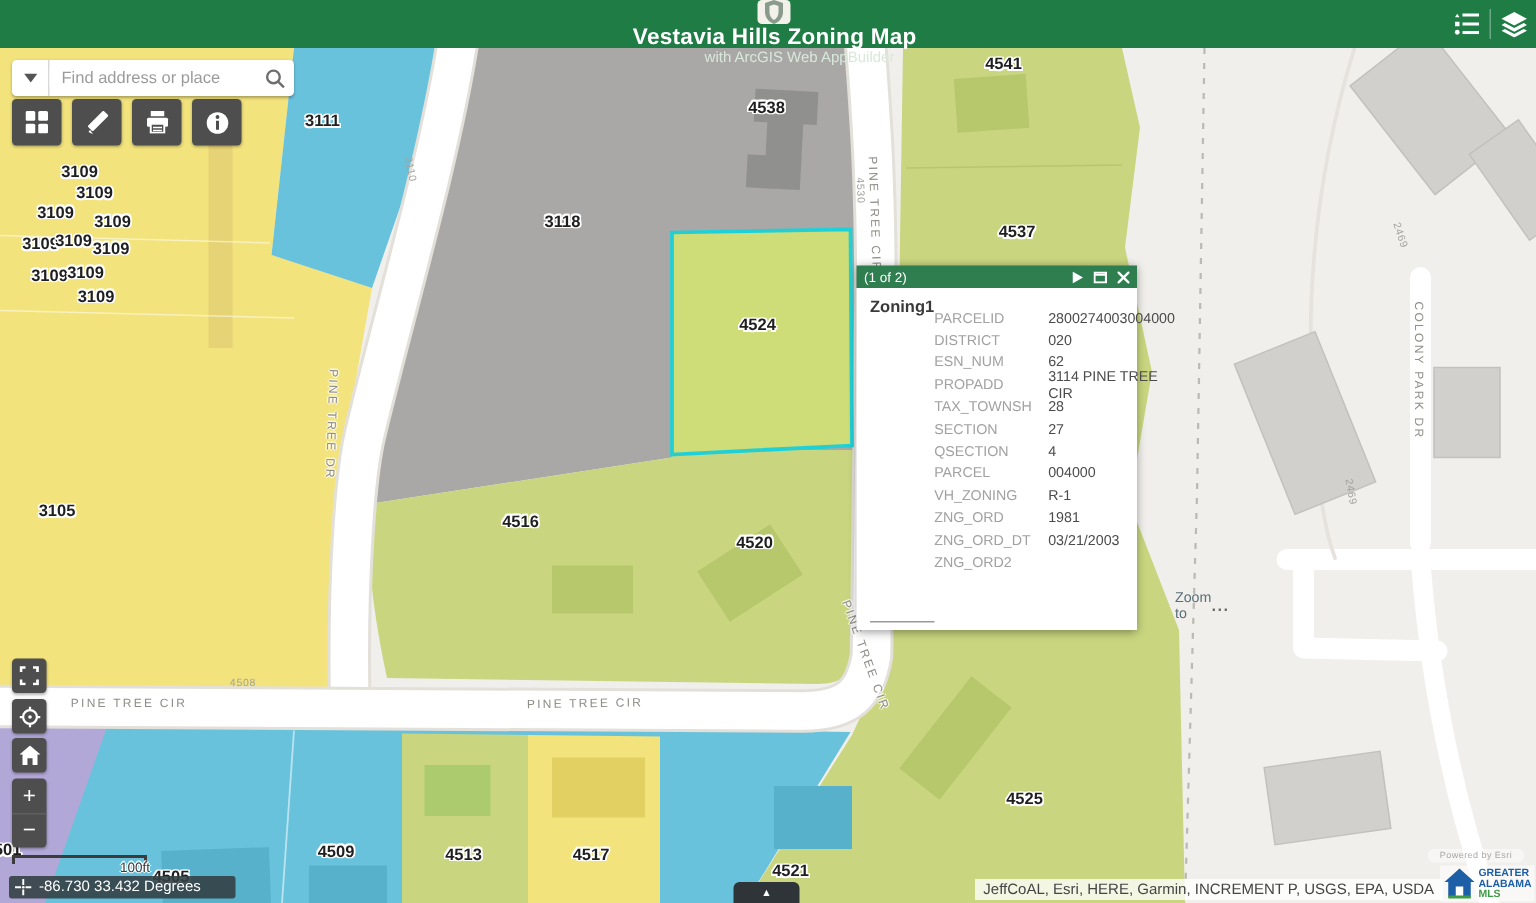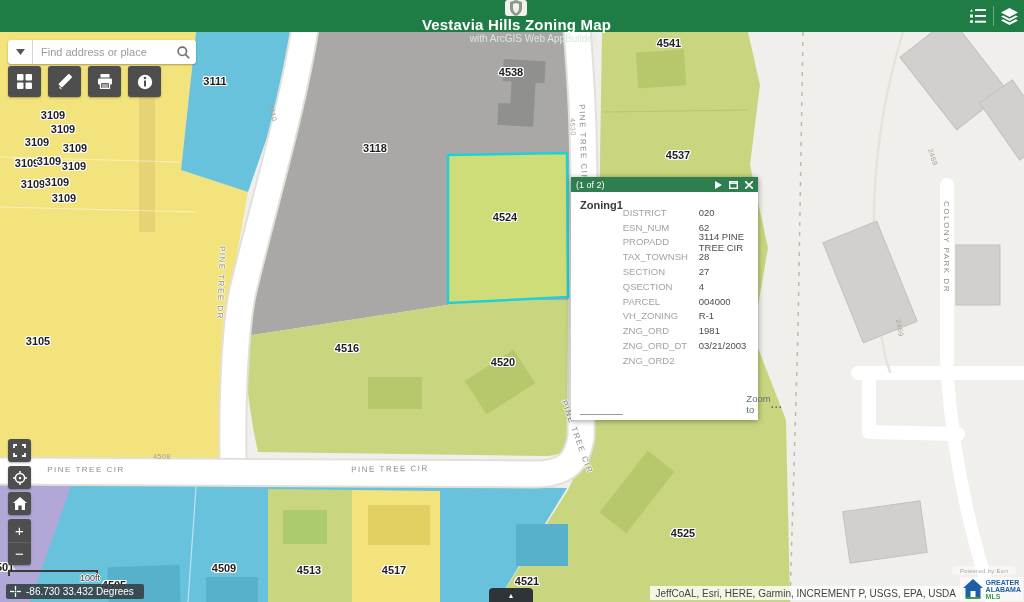--- a/index.html
+++ b/index.html
@@ -52,21 +52,21 @@
   .prl { width:76px; color:#a2a2a2; flex:none; }
   .prv { color:#4c4c4c; }
   #popup-footer { margin-top:auto; display:flex; align-items:center; }
   #zoomto { color:#5a7078; cursor:pointer; }
   #popup-menu { margin-left:auto; color:#6d6d6d; font-weight:bold; letter-spacing:1px; cursor:pointer; font-size:11px; line-height:4px; }
 
   
   #scalebar { position:absolute; left:8px; top:570px; width:90px; height:6px; border-top:2px solid #3c3c3c; border-left:2px solid #3c3c3c; border-right:2px solid #3c3c3c; z-index:30; }
   #scalelabel { position:absolute; left:80px; top:573px; font-size:9px; color:#3c3c3c; z-index:30;
             text-shadow:1px 0 0 #fff,-1px 0 0 #fff,0 1px 0 #fff,0 -1px 0 #fff; }
-  #coords { position:absolute; left:6px; top:584px; height:15px; background:rgba(52,64,69,.9); border-radius:2px; color:#fff; font-size:10px; display:flex; align-items:center; padding:0 10px 0 4px; gap:5px; z-index:30; }
+  #coords { position:absolute; left:6px; top:584px; height:15px; background:rgba(52,64,69,.9); border-radius:2px; color:#fff; font-size:10px; display:flex; align-items:center; padding:0 23px 0 4px; gap:5px; z-index:30; }
   #attrib { position:absolute; right:62px; bottom:2px; height:14px; background:rgba(255,255,255,.78); font-size:10px; color:#454545; display:flex; align-items:center; padding:0 6px; z-index:28; white-space:nowrap; }
   #watermark { position:absolute; right:8px; bottom:27px; width:64px; height:9px; background:rgba(255,255,255,.45); border-radius:4px; font-size:6px; color:rgba(110,110,110,.6); display:flex; align-items:center; justify-content:center; z-index:28; letter-spacing:.3px; }
   #mlslogo { position:absolute; right:1px; bottom:1px; display:flex; align-items:center; gap:2px; z-index:30; background:rgba(255,255,255,.55); padding:1px 2px; }
   #mlstext { display:flex; flex-direction:column; line-height:7px; font-size:7px; font-weight:bold; color:#1d5fa7; }
   #mls3 { color:#3f9c46; }
   #tabletoggle { position:absolute; left:489px; bottom:0; width:44px; height:14px; background:#2e3437; border-radius:4px 4px 0 0; color:#fff; display:flex; align-items:center; justify-content:center; font-size:7px; cursor:pointer; z-index:30; }
 </style>
 </head>
 <body>
 
@@ -308,20 +308,24 @@
               <line x1="0" y1="0" x2="8" y2="8"></line>
               <line x1="8" y1="0" x2="0" y2="8"></line>
             </svg>
           </span>
       </span>
     </div>
     <div id="popup-body">
       <div id="popup-title">Zoning1</div>
       <div id="popup-rows">
           <div class="prow">
+            <span class="prl">PARCELID</span>
+            <span class="prv">2800274003004000</span>
+          </div>
+          <div class="prow">
             <span class="prl">DISTRICT</span>
             <span class="prv">020</span>
           </div>
           <div class="prow">
             <span class="prl">ESN_NUM</span>
             <span class="prv">62</span>
           </div>
           <div class="prow">
             <span class="prl">PROPADD</span>
             <span class="prv">3114 PINE TREE CIR</span>

